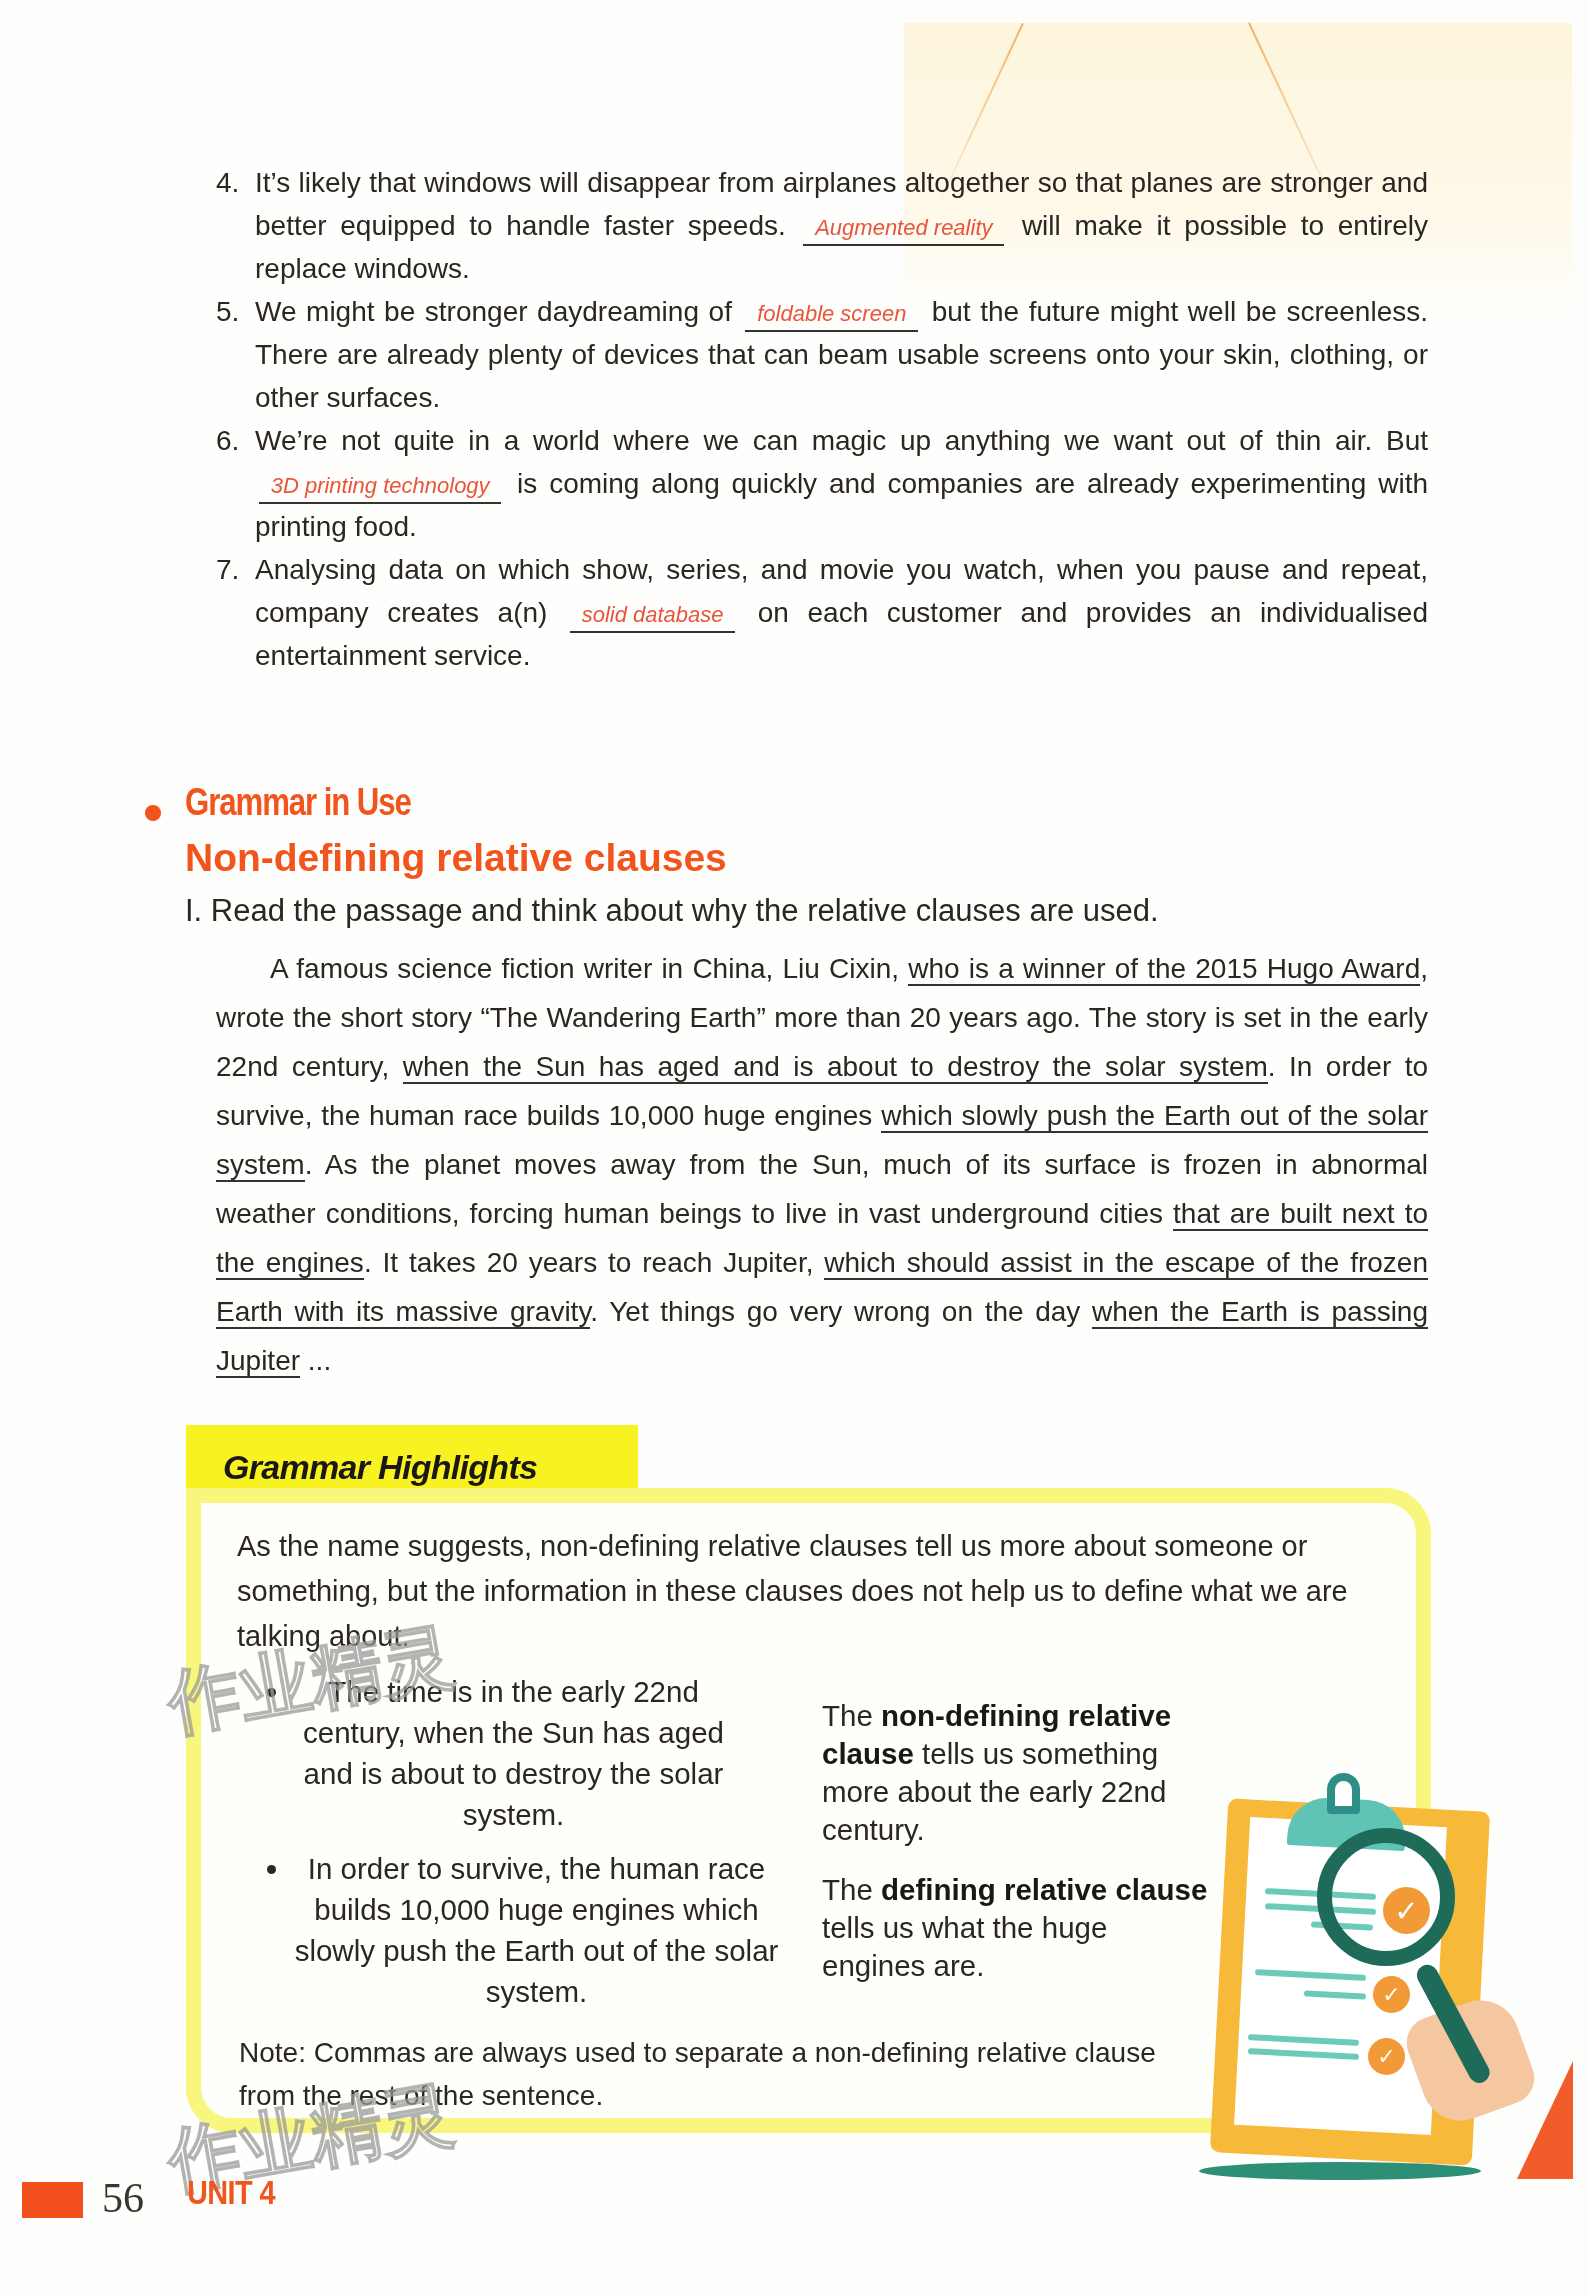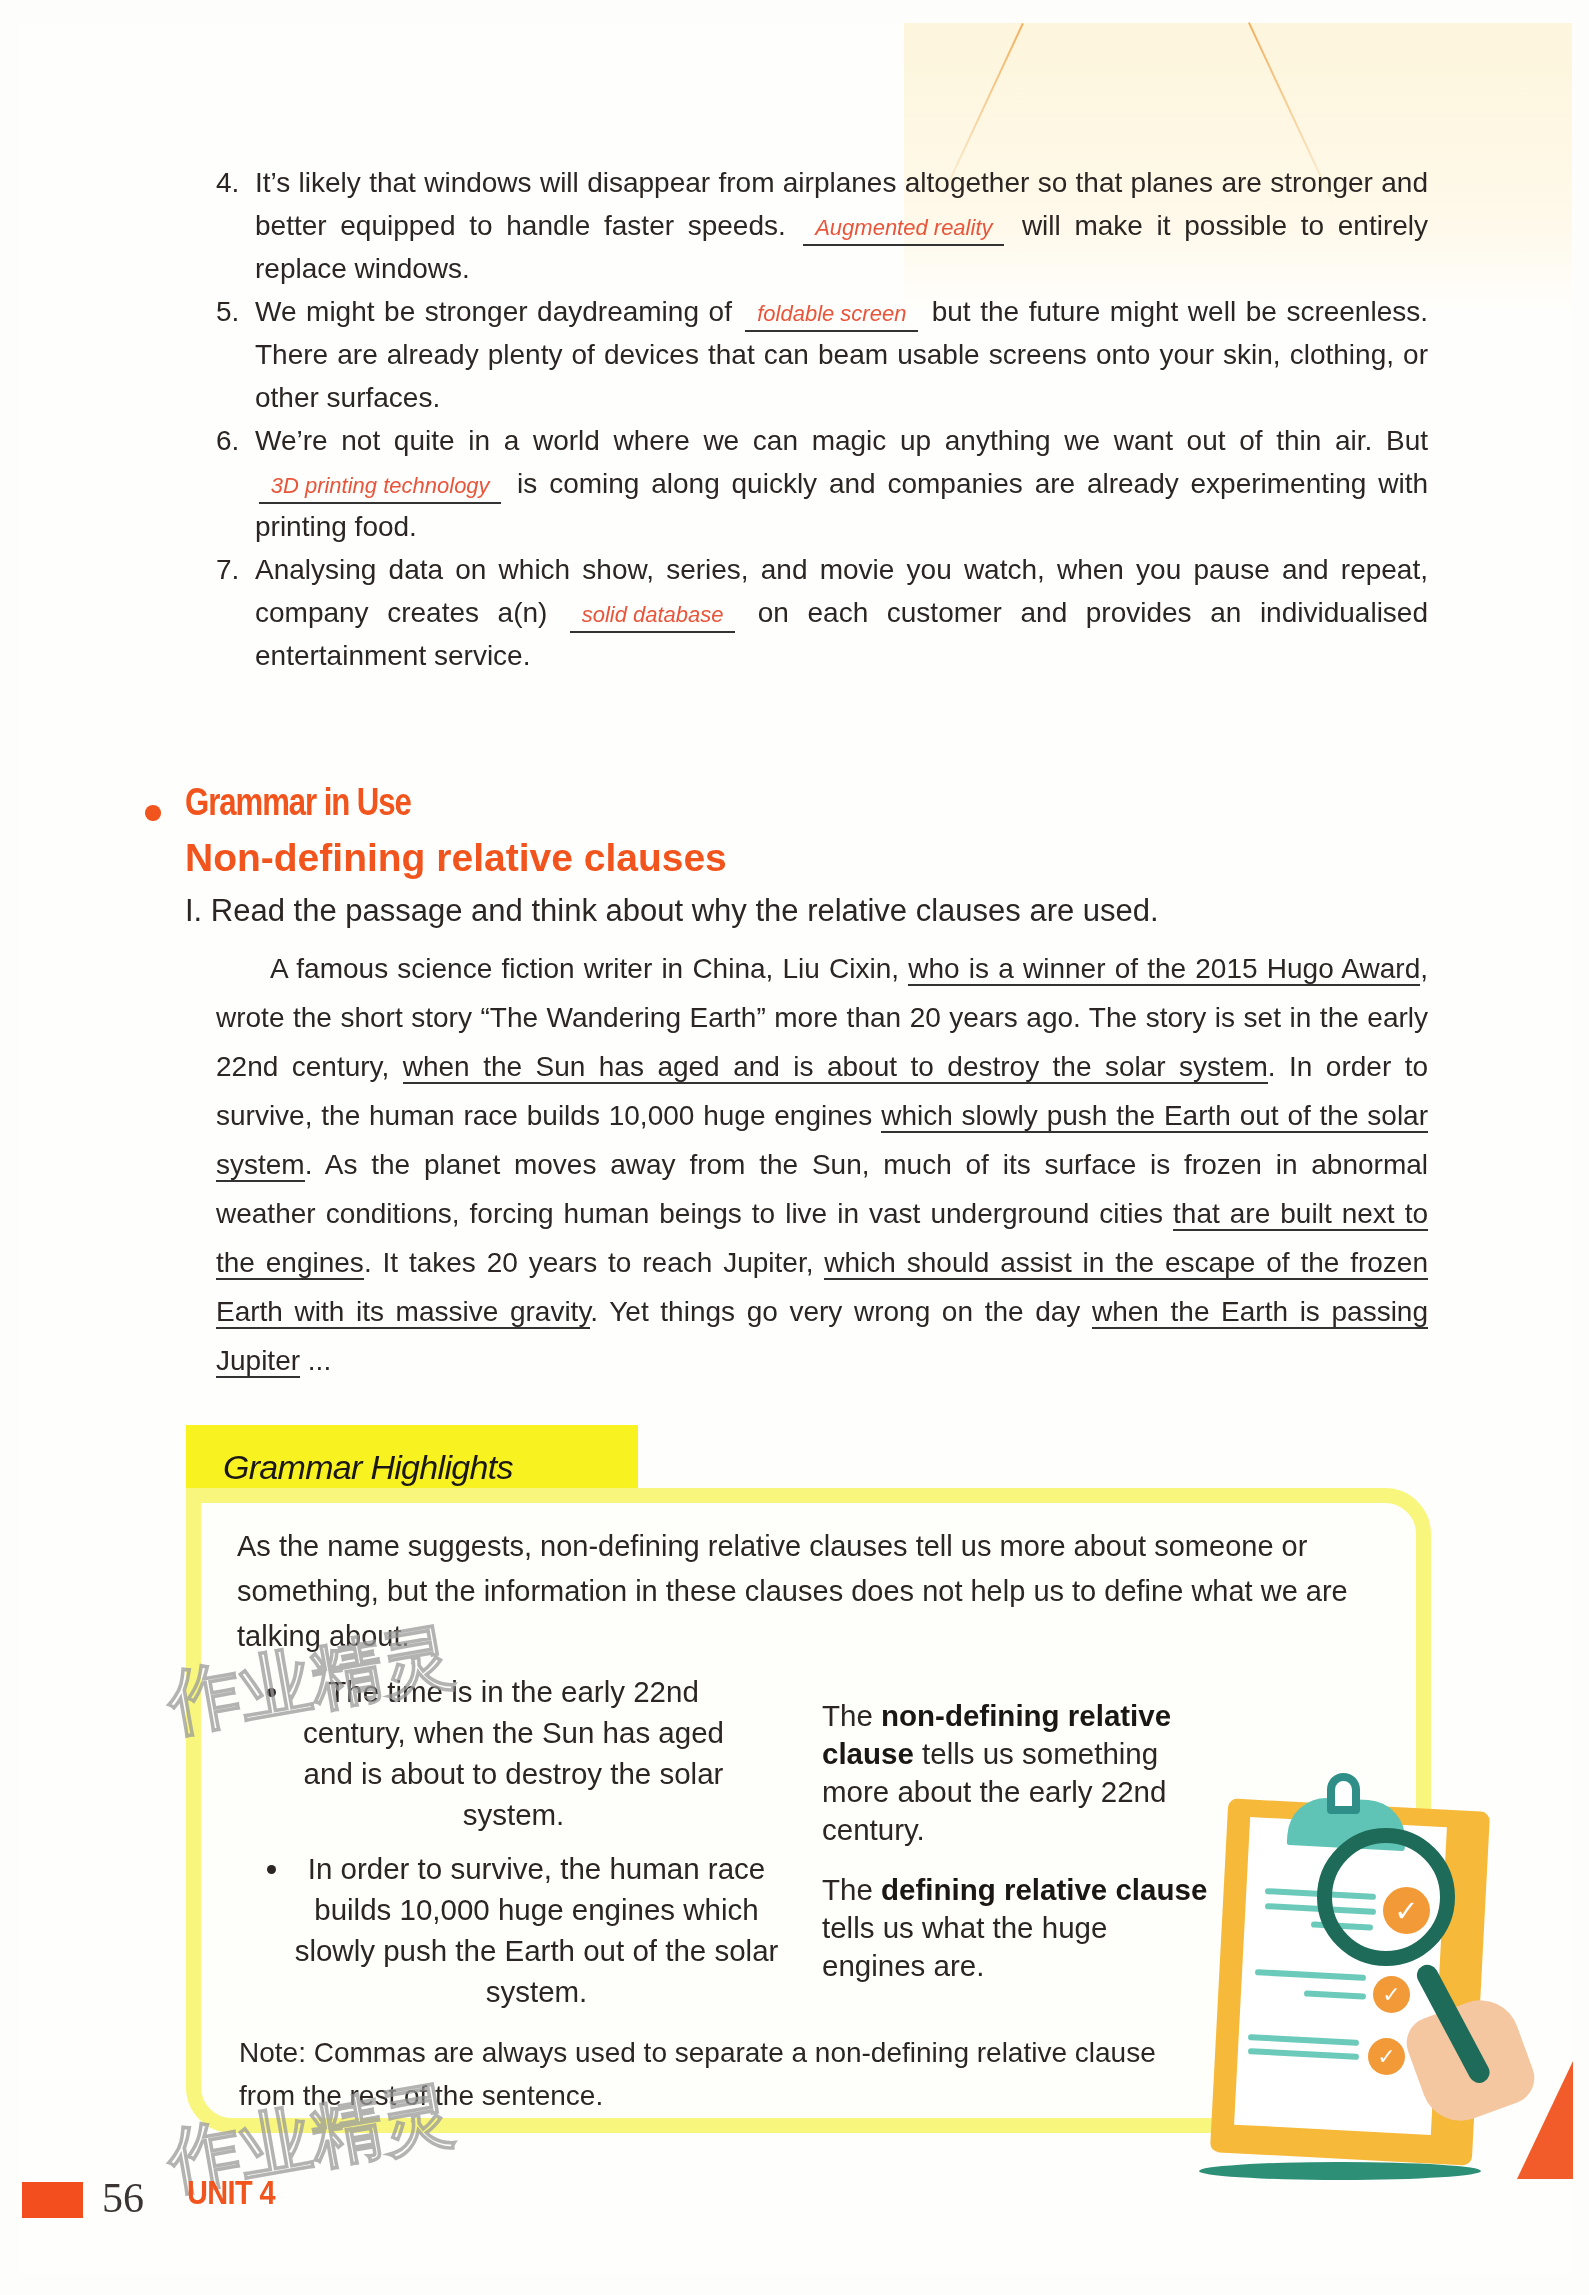--- a/index.html
+++ b/index.html
@@ -27,21 +27,21 @@
   .section-title { position: absolute; left: 185px; top: 781px; font-size: 38px; font-weight: bold; color: #f2541d; letter-spacing: -1.3px; transform: scaleX(0.82); transform-origin: left; }
   .section-subtitle { position: absolute; left: 185px; top: 836px; font-size: 39px; font-weight: bold; color: #f2541d; }
   .task-title { position: absolute; left: 185px; top: 893px; font-size: 31px; color: #2b2623; }
 
   
   .passage { position: absolute; left: 216px; top: 944px; width: 1212px; font-size: 28px; line-height: 49px; color: #2b2623; text-align: justify; text-indent: 54px; }
   .passage u { text-decoration: none; border-bottom: 2px solid #333; }
 
   
   .gh-tab { position: absolute; left: 186px; top: 1425px; width: 452px; height: 98px; background: #f8f221; }
-  .gh-title { position: absolute; left: 223px; top: 1448px; font-size: 34px; font-weight: normal; font-style: italic; color: #1a1714; letter-spacing: -0.7px; }
+  .gh-title { position: absolute; left: 223px; top: 1448px; font-size: 34px; font-weight: bold; font-style: italic; color: #1a1714; letter-spacing: -0.7px; }
   .gh-box { position: absolute; left: 186px; top: 1488px; width: 1245px; height: 645px; border: 15.7px solid #f9f67e; border-radius: 46px 46px 46px 46px; border-top-left-radius: 0; border-bottom-right-radius: 0; background: #fefefb; }
   .gh-intro { position: absolute; left: 237px; top: 1524px; width: 1166px; font-size: 29px; line-height: 45px; color: #2b2623; }
   .gh-bullets { position: absolute; left: 262px; top: 1671px; width: 524px; font-size: 29.5px; line-height: 41px; color: #2b2623; text-align: center; }
   .gh-bullet { position: relative; padding-left: 31px; margin-bottom: 13px; }
   .gh-bullet::before { content: ""; position: absolute; left: 5.2px; top: 17px; width: 9.2px; height: 9.2px; border-radius: 50%; background: #2b2623; }
   .gh-exp { position: absolute; left: 822px; font-size: 29.5px; line-height: 38px; color: #2b2623; width: 406px; }
   .gh-exp b { color: #1a1714; }
   .gh-exp1 { top: 1697px; }
   .gh-exp2 { top: 1871px; width: 393px; }
   .gh-note { position: absolute; left: 239px; top: 2031px; width: 917px; font-size: 28px; line-height: 43px; color: #2b2623; }

